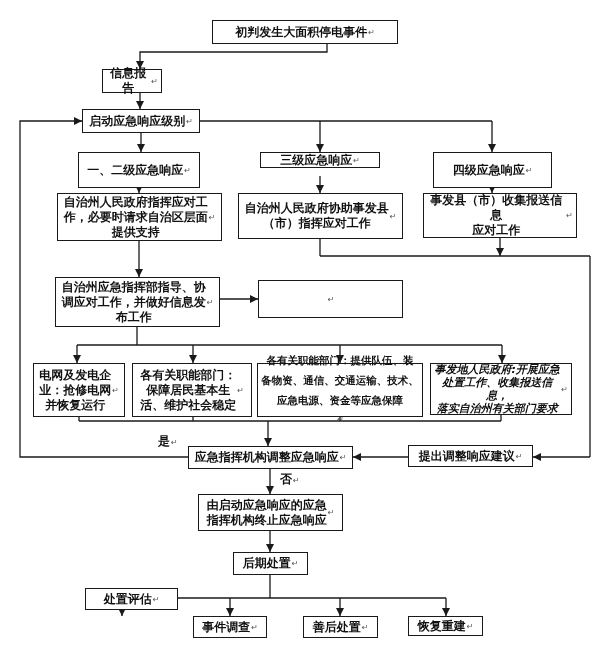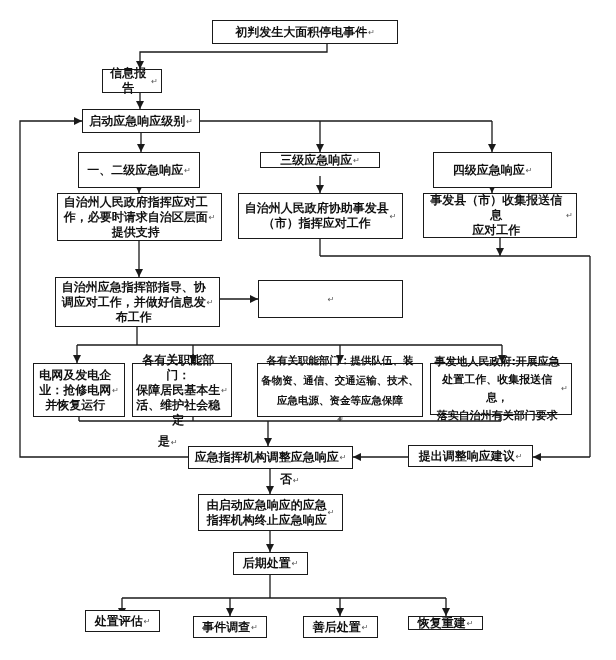--- a/index.html
+++ b/index.html
@@ -11,21 +11,21 @@
   #wires{position:absolute;left:0;top:0;width:616px;height:660px;}
   .node{
     position:absolute;box-sizing:border-box;
     border:1.5px solid #1a1a1a;background:#ffffff;
     display:flex;align-items:center;justify-content:center;
     font-size:12px;font-weight:700;line-height:15px;text-align:center;
     padding:1px 3px;
   }
   .node .lbl{white-space:pre-line;}
   .node.small{font-size:10.5px;line-height:20px;flex-direction:column;}
-  .node.small2{font-size:11px;line-height:18px;}
+  .node.small2{font-size:11px;line-height:13px;font-style:italic;}
   .pm{font-size:8px;font-weight:400;color:#555;margin-left:1px;}
   .edge-label{
     position:absolute;font-size:12px;font-weight:700;color:#111;
   }
 </style>
 </head>
 <body>
 
 <div id="canvas">
 
@@ -137,21 +137,21 @@
       <span class="pm">↵</span>
     </div>
 
   <div class="node" style="left:33px;top:363px;width:92px;height:54px">
       <span class="lbl">电网及发电企
 业：抢修电网
 并恢复运行</span>
       <span class="pm">↵</span>
     </div>
 
-  <div class="node" style="left:132px;top:363px;width:100px;height:54px">
+  <div class="node" style="left:132px;top:363px;width:120px;height:54px">
       <span class="lbl">各有关职能部门：
 保障居民基本生
 活、维护社会稳定</span>
       <span class="pm">↵</span>
     </div>
 
   <div class="node small" style="left:257px;top:363px;width:166px;height:54px">
       <span class="lbl">各有关职能部门：提供队伍、装
 备物资、通信、交通运输、技术、
 应急电源、资金等应急保障</span>
@@ -179,36 +179,36 @@
       <span class="lbl">由启动应急响应的应急
 指挥机构终止应急响应</span>
       <span class="pm">↵</span>
     </div>
 
   <div class="node" style="left:233px;top:552px;width:75px;height:23px">
       <span class="lbl">后期处置</span>
       <span class="pm">↵</span>
     </div>
 
-  <div class="node" style="left:85px;top:610px;width:75px;height:22px">
+  <div class="node" style="left:85px;top:588px;width:93px;height:22px">
       <span class="lbl">处置评估</span>
       <span class="pm">↵</span>
     </div>
 
   <div class="node" style="left:193px;top:616px;width:74px;height:22px">
       <span class="lbl">事件调查</span>
       <span class="pm">↵</span>
     </div>
 
   <div class="node" style="left:303px;top:616px;width:75px;height:22px">
       <span class="lbl">善后处置</span>
       <span class="pm">↵</span>
     </div>
 
-  <div class="node" style="left:408px;top:616px;width:75px;height:14px">
+  <div class="node" style="left:408px;top:616px;width:75px;height:20px">
       <span class="lbl">恢复重建</span>
       <span class="pm">↵</span>
     </div>
 
   <span class="edge-label" style="left:158px;top:433px"><span>是</span><span class="pm">↵</span></span>
 
   <span class="edge-label" style="left:280px;top:471px"><span>否</span><span class="pm">↵</span></span>
 
 </div>
 

